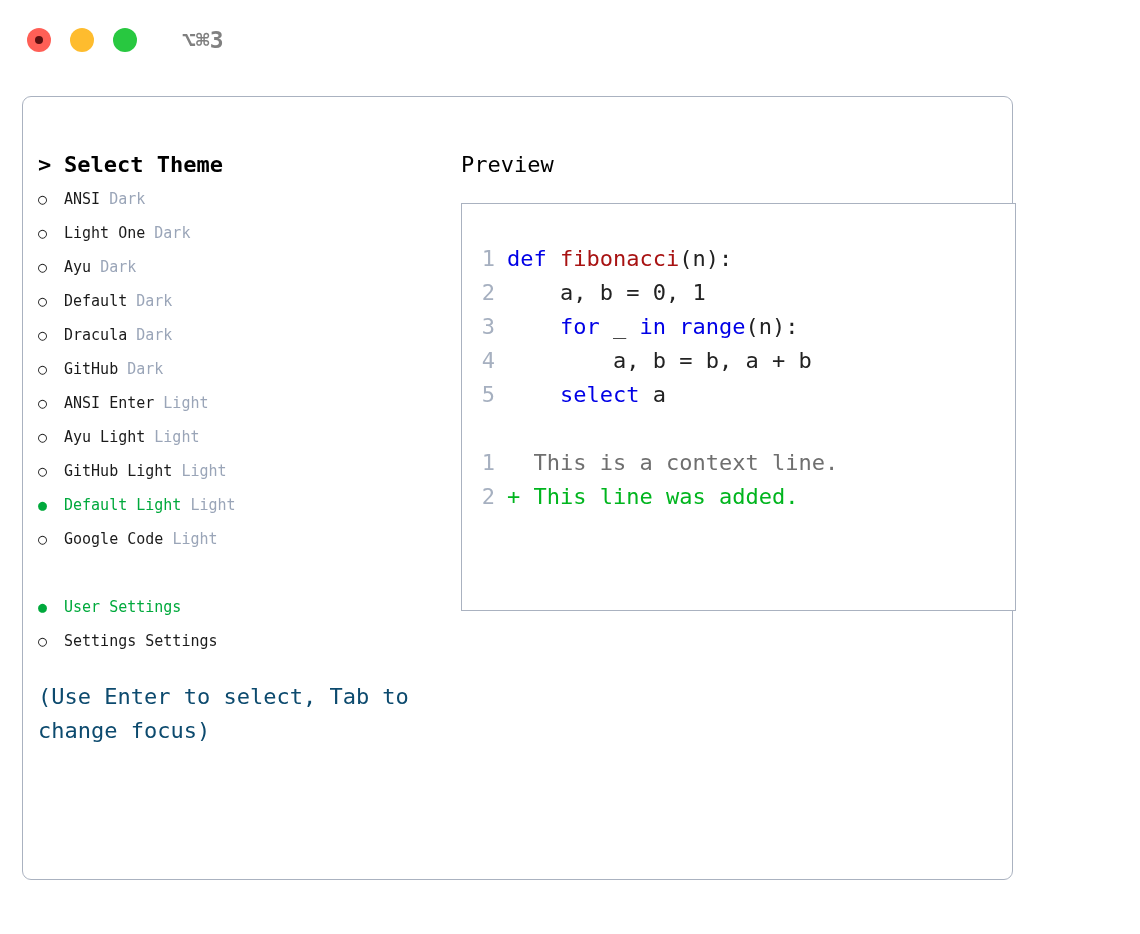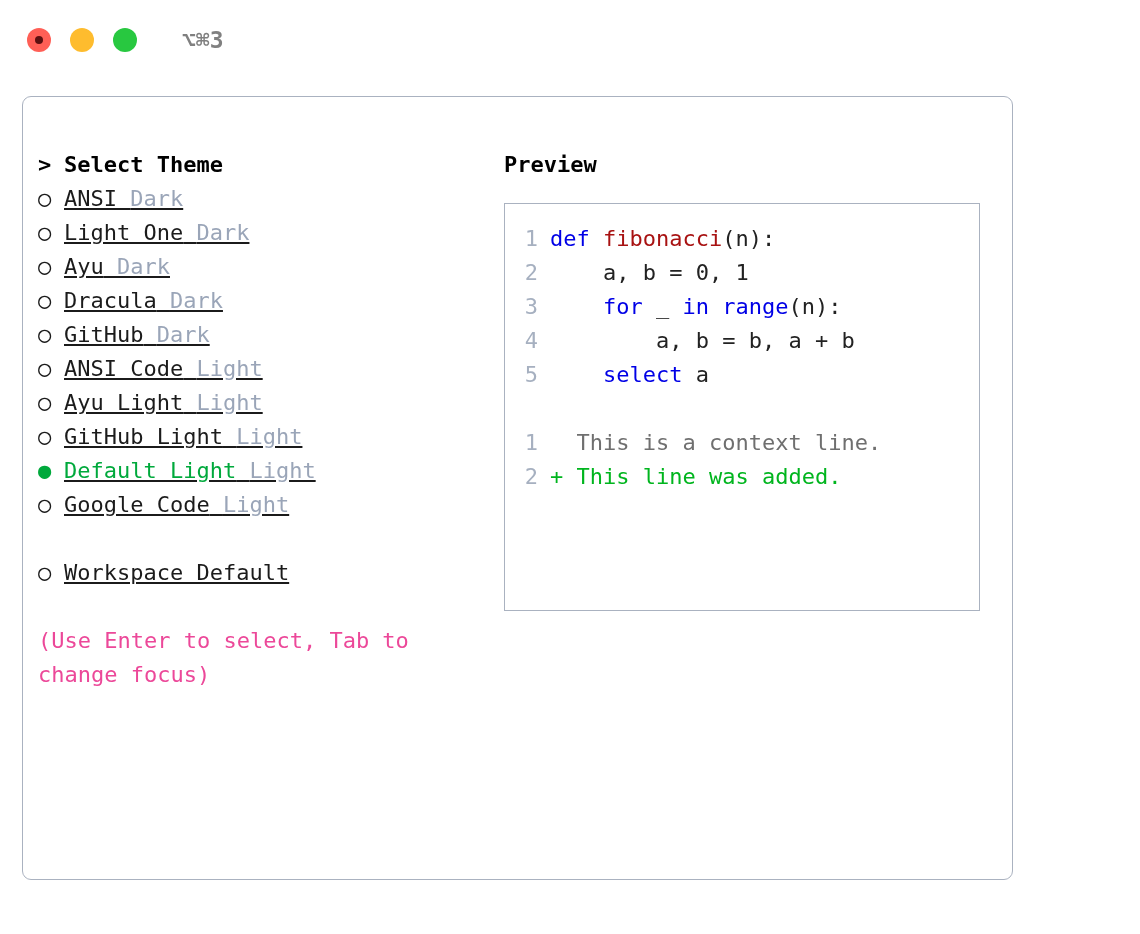--- a/index.html
+++ b/index.html
@@ -79,25 +79,24 @@
   }
 
   
   .left-col {
     width: 470px;
     padding: 51px 0 0 15px;
     box-sizing: border-box;
   }
 
   .row {
-    font-size: 22px;
+    font-size: 15px;
     line-height: 34px;
     white-space: pre;
     color: #1b1b1b;
-    text-decoration: underline;
   }
   .row .marker {
     display: inline-block;
     width: 26px;
   }
   .section-title {
     font-weight: bold;
     font-size: 22px;
     line-height: 34px;
     color: #000000;
@@ -115,47 +114,47 @@
   .row.selected .marker {
     color: #00a93c;
   }
   .row.selected .variant {
     color: #9aa5b8;
   }
   .spacer-block {
     height: 34px;
   }
   .hint {
-    margin-top: 34px;
-    font-size: 22px;
-    line-height: 34px;
-    color: #ec4899;
+    margin-top: 22px;
+    font-size: 22px;
+    line-height: 34px;
+    color: #0c4a6e;
     width: 412px;
   }
 
   
   .right-col {
     padding-top: 51px;
     padding-left: 11px;
     box-sizing: border-box;
   }
   .preview-title {
     font-size: 22px;
     line-height: 34px;
     color: #000000;
-    font-weight: bold;
+    font-weight: normal;
     margin-bottom: 21px;
   }
   .preview-box {
-    width: 476px;
+    width: 555px;
     height: 408px;
     border: 1.5px solid #aab2c0;
     box-sizing: border-box;
     background: #ffffff;
-    padding: 18px 0 0 11px;
+    padding: 38px 0 0 11px;
   }
   .code-line {
     font-size: 22px;
     line-height: 34px;
     white-space: pre;
     color: #222222;
   }
   .lineno {
     display: inline-block;
     width: 22px;
@@ -201,41 +200,43 @@
     <div class="left-col">
 
       <div class="section-title"><span class="marker">&gt;</span><span>Select Theme</span></div>
 
       <div class="row"><span class="marker">○</span><span class="label">ANSI</span><span> </span><span class="variant">Dark</span></div>
 
       <div class="row"><span class="marker">○</span><span class="label">Light One</span><span> </span><span class="variant">Dark</span></div>
 
       <div class="row"><span class="marker">○</span><span class="label">Ayu</span><span> </span><span class="variant">Dark</span></div>
 
+      <div class="row"><span class="marker">○</span><span class="label">Default</span><span> </span><span class="variant">Dark</span></div>
 
       <div class="row"><span class="marker">○</span><span class="label">Dracula</span><span> </span><span class="variant">Dark</span></div>
 
       <div class="row"><span class="marker">○</span><span class="label">GitHub</span><span> </span><span class="variant">Dark</span></div>
 
-      <div class="row"><span class="marker">○</span><span class="label">ANSI Code</span><span> </span><span class="variant">Light</span></div>
+      <div class="row"><span class="marker">○</span><span class="label">ANSI Enter</span><span> </span><span class="variant">Light</span></div>
 
       <div class="row"><span class="marker">○</span><span class="label">Ayu Light</span><span> </span><span class="variant">Light</span></div>
 
       <div class="row"><span class="marker">○</span><span class="label">GitHub Light</span><span> </span><span class="variant">Light</span></div>
 
       <div class="row selected"><span class="marker">●</span><span class="label">Default Light</span><span> </span><span class="variant">Light</span></div>
 
       <div class="row"><span class="marker">○</span><span class="label">Google Code</span><span> </span><span class="variant">Light</span></div>
 
 
       <div class="spacer-block"></div>
 
 
-
-      <div class="row"><span class="marker">○</span><span class="label">Workspace Default</span></div>
+      <div class="row selected"><span class="marker">●</span><span class="label">User Settings</span></div>
+
+      <div class="row"><span class="marker">○</span><span class="label">Settings Settings</span></div>
 
       <div class="hint">(Use Enter to select, Tab to change focus)</div>
     </div>
 
     <div class="right-col">
       <div class="preview-title">Preview</div>
 
       <div class="preview-box">
 
         <div class="code-line"><span class="lineno">1</span><span class="kw">def </span><span class="fn">fibonacci</span><span class="plain">(n):</span></div>

